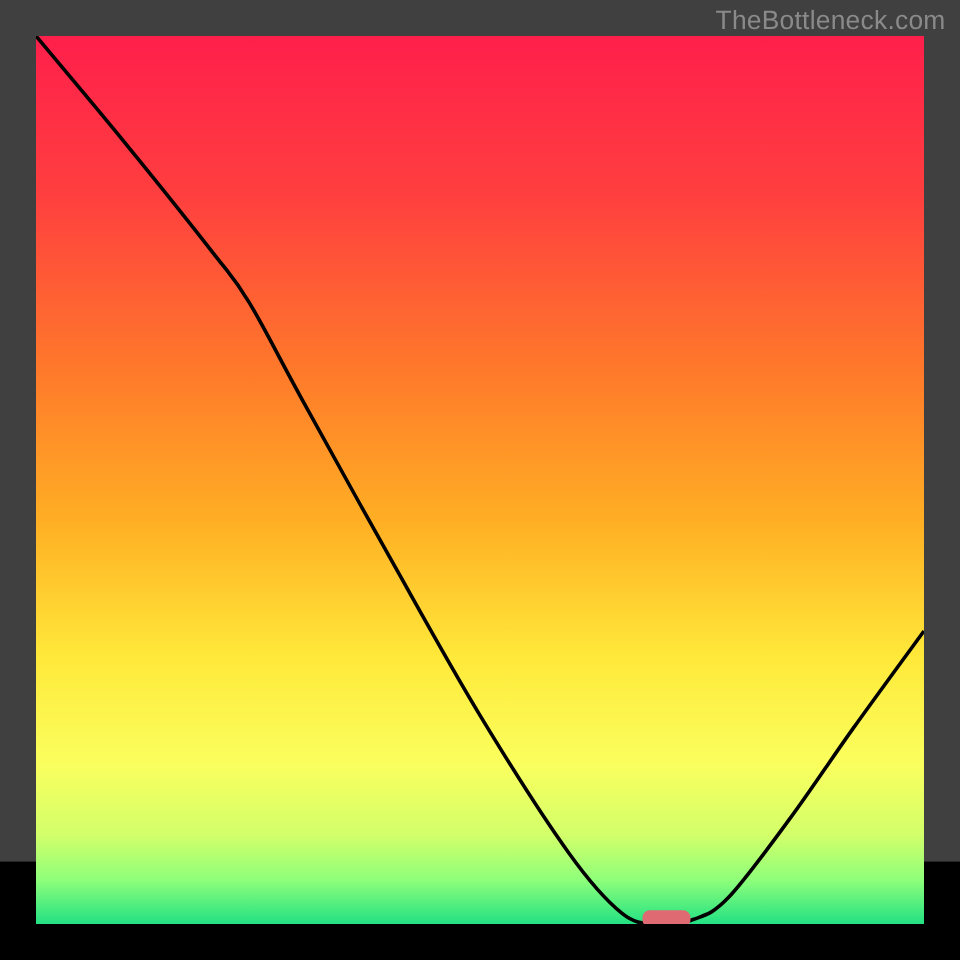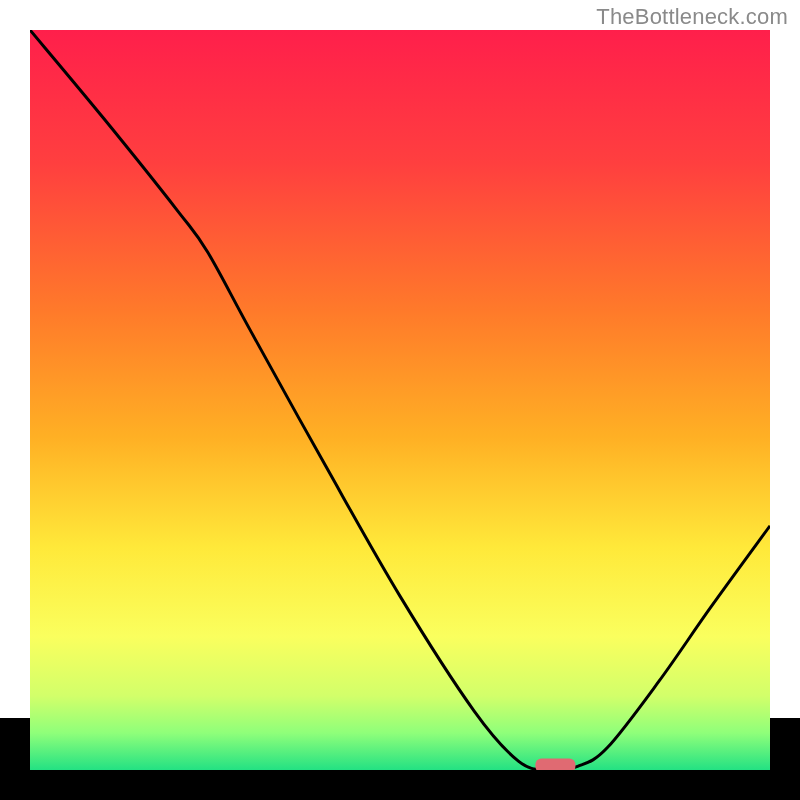--- a/index.html
+++ b/index.html
@@ -9,21 +9,21 @@
     height: 800px;
     background: #000;
     overflow: hidden;
   }
   .frame {
     position: absolute;
     left: 0;
     top: 0;
     width: 800px;
     height: 718px;
-    background: #ffffff;
+    background: #404040;
   }
   .plot {
     position: absolute;
     left: 30px;
     top: 30px;
     width: 740px;
     height: 740px;
   }
   .watermark {
     position: absolute;

